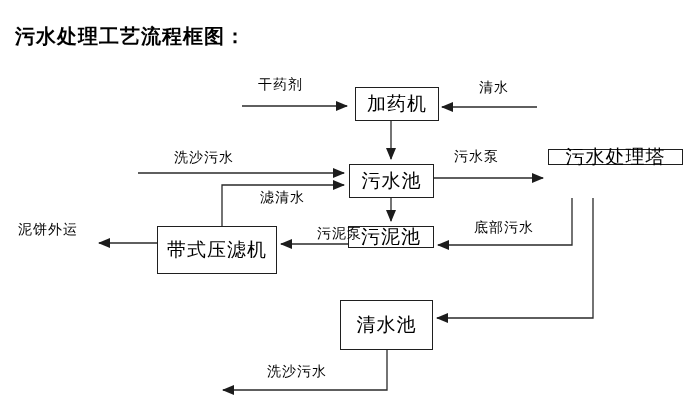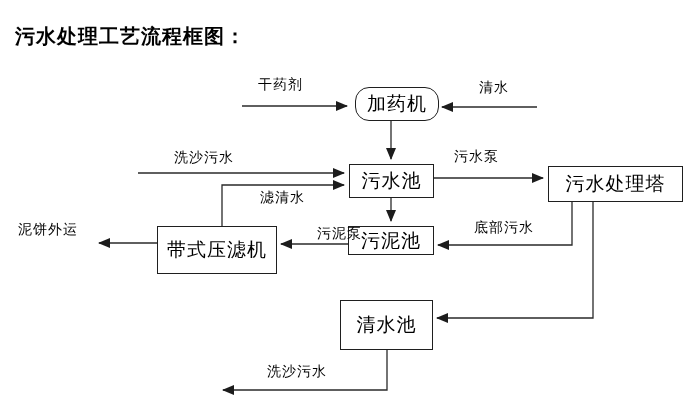--- a/index.html
+++ b/index.html
@@ -29,25 +29,25 @@
     letter-spacing:1px;
     white-space:nowrap;
   }
   .flow-label{
     position:absolute;
     font-size:14px;
     letter-spacing:1px;
     white-space:nowrap;
   }
   
-  .n-dosing{left:355px;top:87px;width:84px;height:34px;border-radius:14px;}
+  .n-dosing{left:355px;top:87px;width:84px;height:34px;}
   .n-sewage{left:349px;top:164px;width:85px;height:34px;}
-  .n-tower{left:548px;top:166px;width:135px;height:36px;}
+  .n-tower{left:548px;top:149px;width:135px;height:16px;}
   .n-press{left:157px;top:226px;width:120px;height:48px;}
-  .n-sludge{left:348px;top:226px;width:86px;height:29px;}
+  .n-sludge{left:348px;top:226px;width:86px;height:22px;}
   .n-clean{left:340px;top:300px;width:93px;height:50px;}
   
   .l-dry{left:258px;top:76px;}
   .l-water{left:479px;top:79px;}
   .l-sand{left:174px;top:149px;text-align:right;}
   .l-filtered{left:260px;top:189px;}
   .l-sewpump{left:454px;top:148px;}
   .l-sludgepump{left:284px;top:225px;margin-left:33px;}
   .l-bottom{left:474px;top:219px;}
   .l-mudcake{left:18px;top:221px;}

